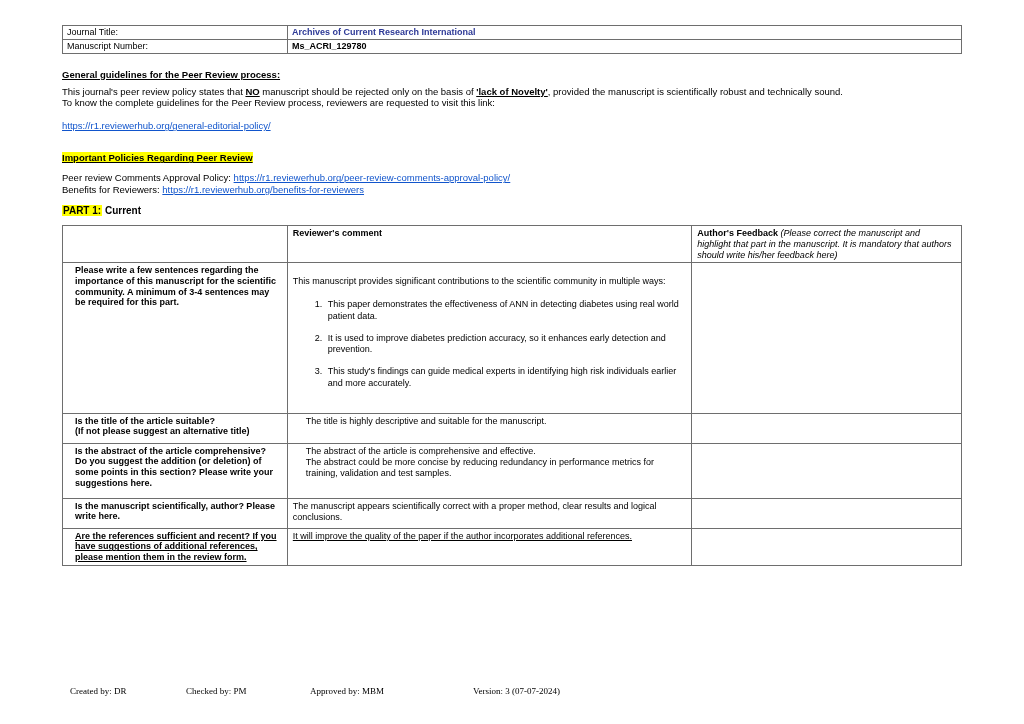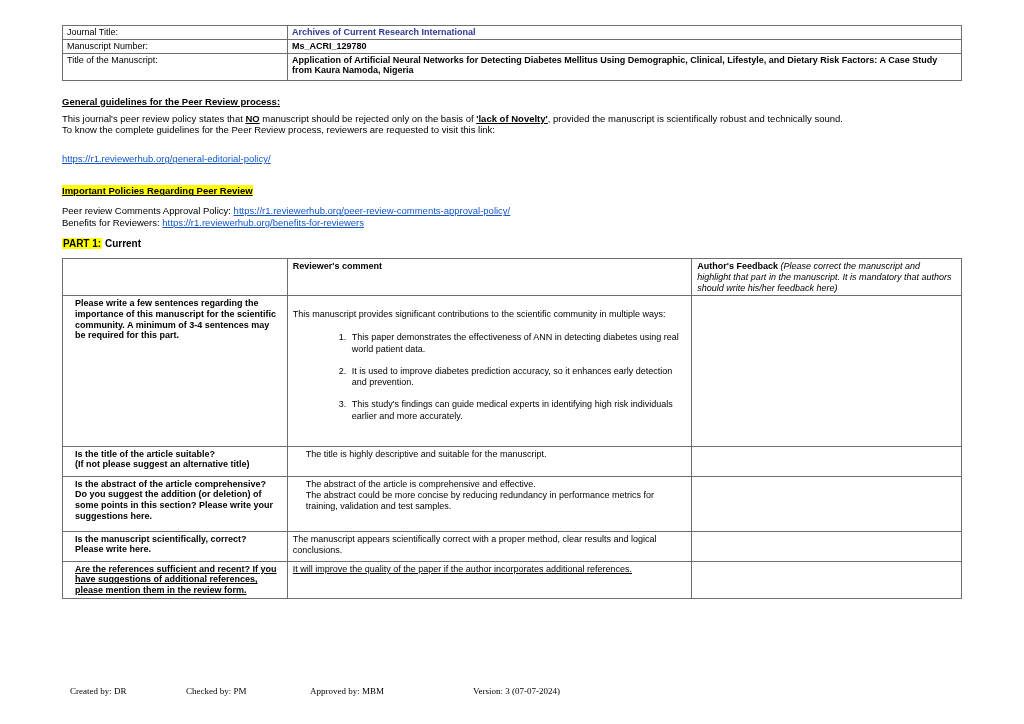--- a/index.html
+++ b/index.html
@@ -32,21 +32,21 @@
   .info-table td { height: 13px; }
 
   
   .section-heading {
     margin-top: 15px;
     font-size: 9.5px; font-weight: bold; text-decoration: underline;
   }
   .policy-para { margin: 6px 0 0 0; font-size: 9.5px; line-height: 1.25; }
   .bu { font-weight: bold; text-decoration: underline; }
   .link { color: var(--link-blue, #1155cc); text-decoration: underline; font-size: 9.5px; cursor: pointer; }
-  .link-line { margin-top: 17px; font-size: 9.5px; }
+  .link-line { margin-top: 11px; font-size: 9.5px; }
   .hl { background: var(--highlight-yellow, #ffff00); }
   .policies-heading { margin-top: 21px; display: inline-block; }
   .policy-links { margin-top: 7px; font-size: 9.5px; line-height: 1.25; }
 
   
   .part-line { margin-top: 9px; font-size: 10px; font-weight: bold; }
   .part-badge { background: var(--highlight-yellow, #ffff00); padding: 0 1px; }
 
   
   .comments-table { margin-top: 9px; }
@@ -54,21 +54,21 @@
   .comments-table col.c2 { width: 405px; }
   .comments-table col.c3 { width: 270px; }
   .comments-table td { padding: 2px 5px; }
   .q-cell { font-weight: bold; padding-left: 12px !important; padding-right: 10px !important; white-space: pre-line; line-height: 1.18; }
   .c-cell { white-space: pre-line; line-height: 1.22; }
   .c-cell.indent { padding-left: 18px !important; }
   .rc-head { font-weight: bold; border-radius: 13px; }
   .fb-head .b { font-weight: bold; }
   .fb-head .i { font-style: italic; }
   .comments-table ol { margin: 1px 0 0 0; padding-left: 32px; }
-  .comments-table li { padding-left: 3px; line-height: 1.25; margin-left: 24px; }
+  .comments-table li { padding-left: 3px; line-height: 1.25; }
   tr.h-head td { height: 30px; }
   tr.h-r0 td { height: 70px; }
   tr.h-r1 td { height: 30px; }
   tr.h-r2 td { height: 55px; }
   tr.h-r3 td { height: 30px; }
   tr.h-r4 td { height: 32px; text-decoration: underline; }
 
   
   .footer { position: absolute; top: 686px; left: 8px; width: 1024px; height: 14px;
     font-family: "Liberation Serif", serif; font-size: 9px; }
@@ -86,24 +86,20 @@
 
   <table class="info-table">
     <tbody>
         <tr>
       <td class="lbl">Journal Title:</td>
       <td class="val blue">Archives of Current Research International</td>
     </tr>
     <tr>
       <td class="lbl">Manuscript Number:</td>
       <td class="val">Ms_ACRI_129780</td>
-    </tr>
-    <tr class="tall">
-      <td class="lbl">Title of the Manuscript:</td>
-      <td class="val">Application of Artificial Neural Networks for Detecting Diabetes Mellitus Using Demographic, Clinical, Lifestyle, and Dietary Risk Factors: A Case Study from Kaura Namoda, Nigeria</td>
     </tr>
   </tbody>
     </table>
 
   <div class="section-heading">General guidelines for the Peer Review process:</div>
 
   <p class="policy-para"><span>This journal's peer review policy states that </span><span class="bu">NO</span><span> manuscript should be rejected only on the basis of </span><span class="bu">'lack of Novelty'</span><span>, provided the manuscript is scientifically robust and technically sound.</span><br>
   <span>To know the complete guidelines for the Peer Review process, reviewers are requested to visit this link:</span></p>
 
   <div class="link-line">
@@ -153,21 +149,21 @@
     </tr>
 
     <tr class="h-r2">
       <td class="q-cell">Is the abstract of the article comprehensive? Do you suggest the addition (or deletion) of some points in this section? Please write your suggestions here.</td>
       <td class="c-cell indent">The abstract of the article is comprehensive and effective.
 The abstract could be more concise by reducing redundancy in performance metrics for training, validation and test samples.</td>
       <td class="fb-cell"></td>
     </tr>
 
     <tr class="h-r3">
-      <td class="q-cell">Is the manuscript scientifically, correct? Please write here.</td>
+      <td class="q-cell">Is the manuscript scientifically, author? Please write here.</td>
       <td class="c-cell">The manuscript appears scientifically correct with a proper method, clear results and logical conclusions.</td>
       <td class="fb-cell"></td>
     </tr>
 
     <tr class="h-r4">
       <td class="q-cell">Are the references sufficient and recent? If you have suggestions of additional references, please mention them in the review form.</td>
       <td class="c-cell">It will improve the quality of the paper if the author incorporates additional references.</td>
       <td class="fb-cell"></td>
     </tr>
   </tbody>

